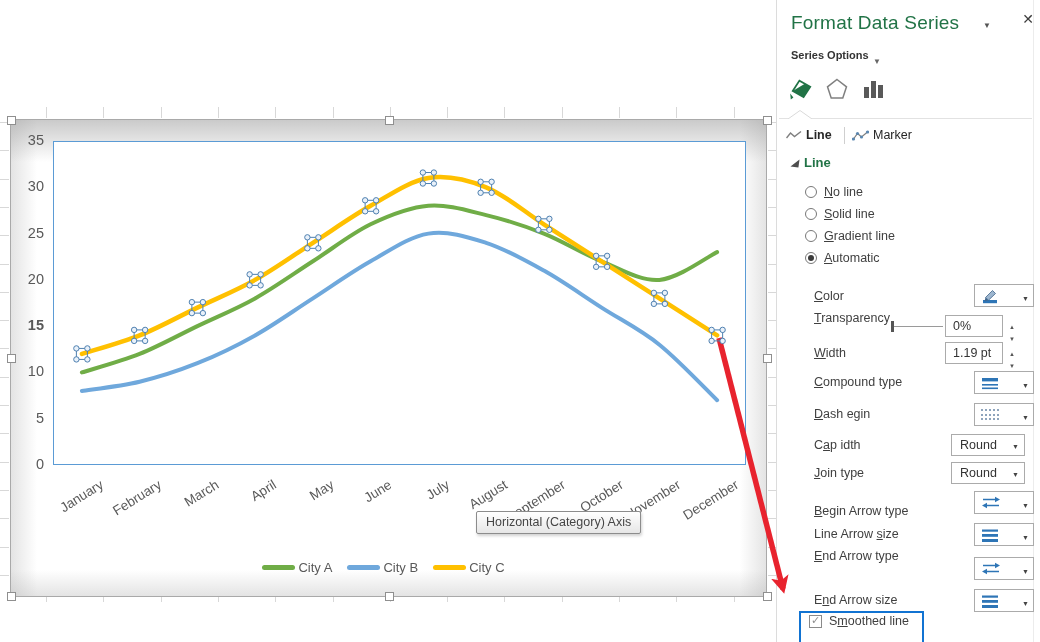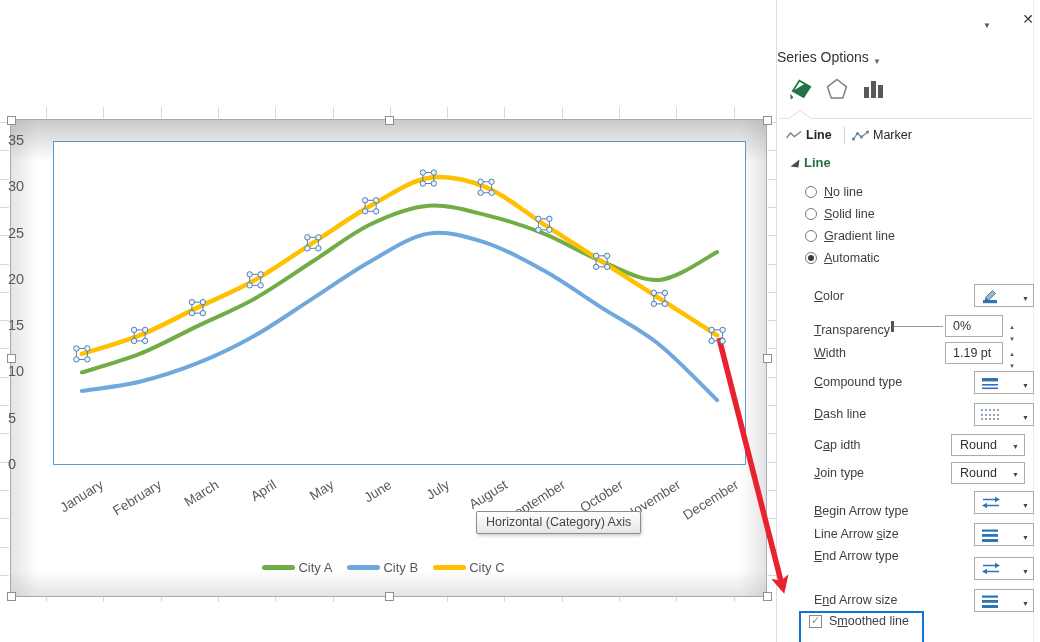--- a/index.html
+++ b/index.html
@@ -19,21 +19,21 @@
       linear-gradient(0deg,   rgba(165,165,165,.30), rgba(255,255,255,0) 26px),
       linear-gradient(90deg,  rgba(165,165,165,.30), rgba(255,255,255,0) 26px),
       linear-gradient(270deg, rgba(165,165,165,.30), rgba(255,255,255,0) 26px),
       #fff;
     z-index:1;}
   .handle{position:absolute;width:7px;height:7px;background:#fff;border:1px solid #8f8f8f;z-index:8;}
 
   .plot{position:absolute;left:53px;top:141px;width:693px;height:324px;background:#fff;
         border:1px solid #5b9bd5;box-sizing:border-box;z-index:2;}
 
-  .ytick{position:absolute;left:8px;width:36px;font-size:14.5px;color:#595959;z-index:3;}
+  .ytick{position:absolute;left:8px;width:36px;text-align:right;font-size:14.5px;color:#595959;z-index:3;}
   .xtick{position:absolute;font-size:13.5px;color:#595959;white-space:nowrap;
          transform-origin:100% 0;transform:rotate(-32deg);z-index:3;}
 
   .legend{position:absolute;left:0;top:560px;width:767px;display:flex;justify-content:center;
           align-items:center;gap:15px;z-index:3;}
   .litem{display:flex;align-items:center;gap:3px;font-size:13px;color:#595959;}
   .lswatch{width:33px;height:5px;border-radius:2.5px;}
 
   #overlay{position:absolute;left:0;top:0;z-index:20;pointer-events:none;}
 
@@ -44,21 +44,21 @@
 
   
   .panel{position:absolute;left:776px;top:0;width:264px;height:642px;background:#fff;
          border-left:1px solid #dcdcdc;box-sizing:border-box;z-index:10;}
   .panel .scroll-line{position:absolute;left:256px;top:0;bottom:0;border-left:1px solid #ececec;}
   .ptitle{position:absolute;left:14px;top:12px;font-size:19px;color:#217346;letter-spacing:.2px;}
   .ptitle-caret{position:absolute;left:202px;top:18px;width:16px;height:16px;color:#555;}
   .ptitle-caret::before{content:"▼";font-size:8px;display:block;text-align:center;line-height:16px;}
   .pclose{position:absolute;left:242px;top:10px;width:18px;height:18px;color:#3c3c3c;cursor:pointer;}
   .pclose::before{content:"✕";font-size:14px;line-height:18px;display:block;text-align:center;}
-  .soption{position:absolute;left:0;top:49px;font-size:14px;font-weight:normal;color:#333;}
+  .soption{position:absolute;left:14px;top:49px;font-size:11px;font-weight:bold;color:#333;}
   .soption-caret{position:absolute;left:96px;top:50px;color:#666;}
   .soption-caret::before{content:"▼";font-size:8px;}
   .icon-slot{position:absolute;top:74px;width:32px;height:30px;display:flex;align-items:center;justify-content:center;cursor:pointer;}
   .pdivider{position:absolute;left:2px;right:8px;top:118px;border-top:1px solid #e2e2e2;}
   .notch{position:absolute;left:11px;top:110px;z-index:2;}
 
   .ptab{position:absolute;top:128px;font-size:12.5px;color:#262626;cursor:pointer;display:flex;gap:4px;align-items:center;}
   .ptab.sel{font-weight:bold;}
   .tabsep{position:absolute;left:67px;top:127px;height:17px;border-left:1px solid #cfcfcf;}
 
@@ -162,21 +162,21 @@
     <div class="colline" style="left: 734px; top: 107px; width: 1px; height: 11px;"></div>
     <div class="colline" style="left: 734px; top: 597px; width: 1px; height: 5px;"></div>
   </div>
 
 <div class="chart-card"></div>
 <div class="plot"></div>
 <div id="yticks">
     <div class="ytick" style="top: 456px;">0</div>
     <div class="ytick" style="top: 409.714px;">5</div>
     <div class="ytick" style="top: 363.429px;">10</div>
-    <div class="ytick" style="top: 317.143px;">15</div>
+    <div class="ytick" style="top: 317.143px; font-weight: bold;">15</div>
     <div class="ytick" style="top: 270.857px;">20</div>
     <div class="ytick" style="top: 224.571px;">25</div>
     <div class="ytick" style="top: 178.286px;">30</div>
     <div class="ytick" style="top: 132px;">35</div>
   </div>
 <div id="xticks">
     <div class="xtick" style="right: 942.125px; top: 477px;">January</div>
     <div class="xtick" style="right: 884.375px; top: 477px;">February</div>
     <div class="xtick" style="right: 826.625px; top: 477px;">March</div>
     <div class="xtick" style="right: 768.875px; top: 477px;">April</div>
@@ -315,20 +315,21 @@
     </g>
 </svg>
 
 <div class="tooltip">
   <span>Horizontal (Category) Axis</span>
 </div>
 
 <div class="panel">
   <div class="scroll-line"></div>
 
+  <div class="ptitle">Format Data Series</div>
   <div class="ptitle-caret"></div>
   <div class="pclose"></div>
 
   <div class="soption">Series Options</div>
   <div class="soption-caret"></div>
 
   <div class="icon-slot" style="left:8px">
     <svg width="27" height="27" viewBox="0 0 27 27">
       <g transform="rotate(-14 13 13)">
         <path d="M4.5,13 L13.5,4.5 L22.5,13 L13.5,21.5 Z" fill="#fff" stroke="#217346" stroke-width="1.8"></path>
@@ -395,21 +396,21 @@
   <div class="plabel" style="top:289px"><span></span><span class="u">C</span><span>olor</span></div>
   <div class="btn" style="left:197px;top:284px">
     <svg width="19" height="16" viewBox="0 0 19 16">
       <rect x="2" y="12" width="14" height="3.2" fill="#2E75B6"></rect>
       <polygon points="4.5,9.5 11.5,2.5 14.5,5.5 7.5,12.2" fill="#9db6cf" stroke="#41668c" stroke-width="0.8"></polygon>
       <polygon points="4.5,9.5 7.5,12.2 3.6,13.2" fill="#41668c"></polygon>
     </svg>
     <span class="dd"></span>
   </div>
 
-  <div class="plabel" style="top:323px"><span></span><span class="u">T</span><span>ransparency</span></div>
+  <div class="plabel" style="top:311px"><span></span><span class="u">T</span><span>ransparency</span></div>
   <div class="slider-track" style="top:326px"></div>
   <div class="slider-thumb" style="top:321px"></div>
   <div class="vbox" style="left:168px;top:315px">0%</div>
   <div class="spin" style="left:229px;top:315px">
       <span class="sp up"></span>
       <span class="sp dn"></span>
     </div>
 
   <div class="plabel" style="top:346px"><span></span><span class="u">W</span><span>idth</span></div>
   <div class="vbox" style="left:168px;top:342px">1.19 pt</div>
@@ -421,21 +422,21 @@
   <div class="plabel" style="top:375px"><span></span><span class="u">C</span><span>ompound type</span></div>
   <div class="btn" style="left:197px;top:371px">
     <svg width="18" height="14" viewBox="0 0 18 14">
       <rect x="1" y="2" width="16" height="3.4" fill="#2E75B6"></rect>
       <rect x="1" y="8" width="16" height="1.6" fill="#2E75B6"></rect>
       <rect x="1" y="11.5" width="16" height="1.6" fill="#2E75B6"></rect>
     </svg>
     <span class="dd"></span>
   </div>
 
-  <div class="plabel" style="top:407px"><span></span><span class="u">D</span><span>ash line</span></div>
+  <div class="plabel" style="top:407px"><span></span><span class="u">D</span><span>ash egin</span></div>
   <div class="btn" style="left:197px;top:403px">
     <span class="dash-icon">
         <i></i>
         <i></i>
         <i></i>
       </span>
     <span class="dd"></span>
   </div>
 
   <div class="plabel" style="top:438px"><span>C</span><span class="u">a</span><span>p idth</span></div>

